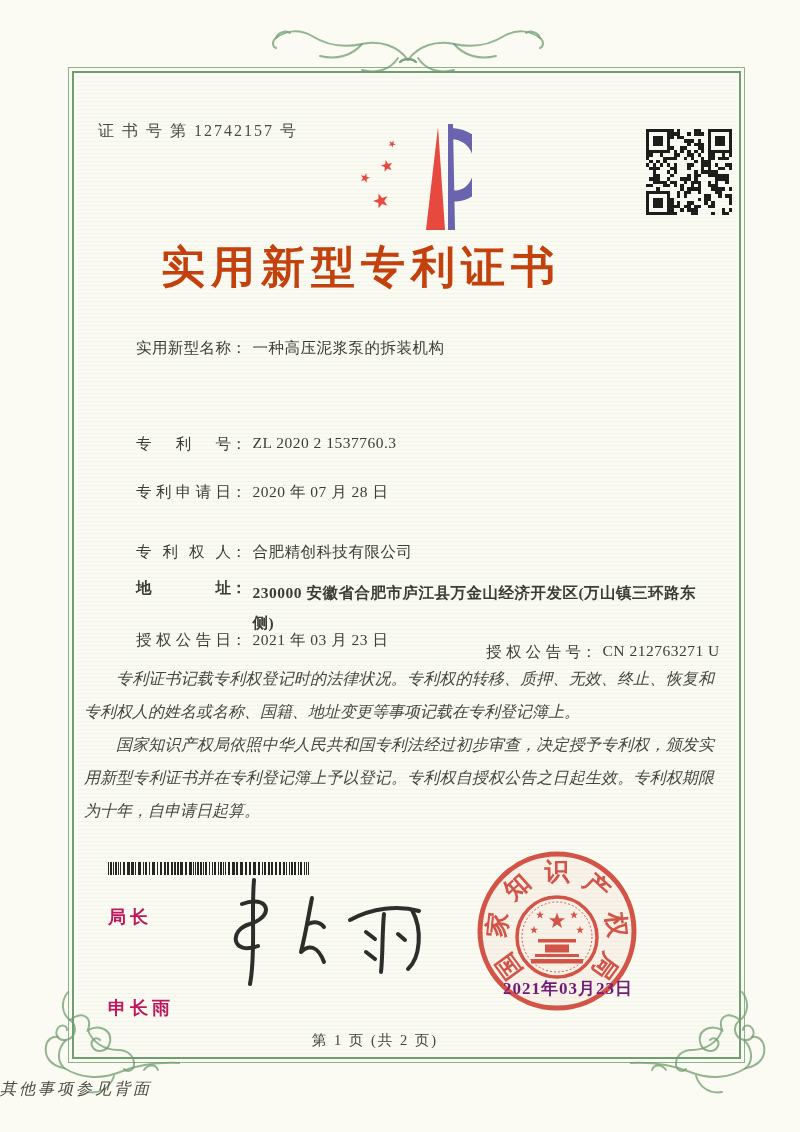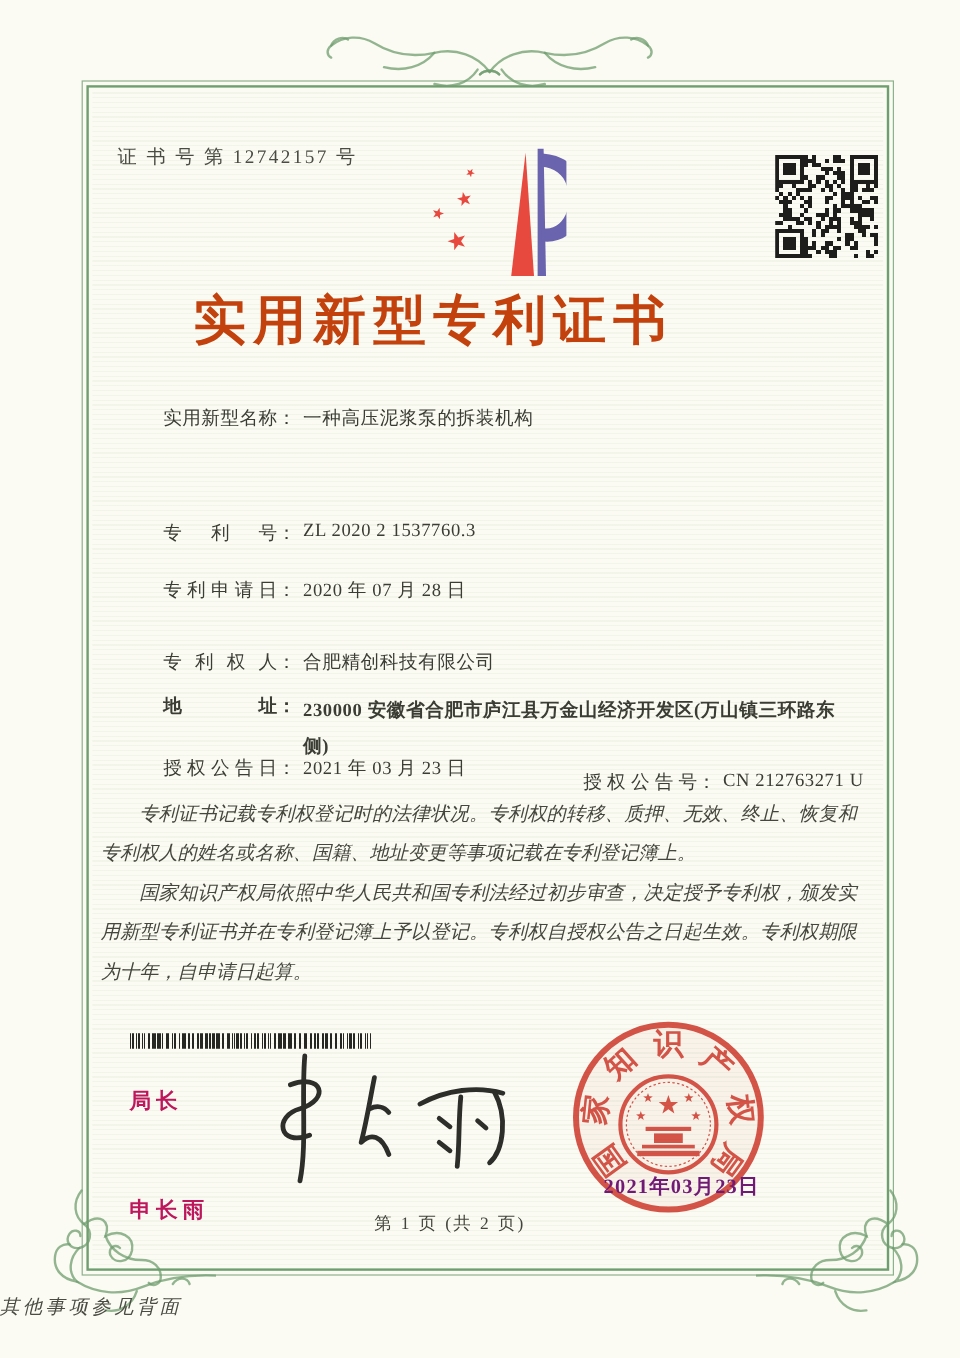--- a/index.html
+++ b/index.html
@@ -56,21 +56,21 @@
 
   
   .seal{position:absolute;left:462px;top:836px;width:190px;height:190px;z-index:3;
     mix-blend-mode:multiply;opacity:.93;}
   .seal-char{font:bold 25px "Liberation Serif","DejaVu Serif",serif;fill:var(--seal-red);
     text-anchor:middle;dominant-baseline:central;}
   .seal-date{position:absolute;left:487px;top:977px;z-index:4;font-size:17px;
     color:#701a75;letter-spacing:1px;font-weight:bold;margin-left:16px;}
 
   
-  .page-indicator{position:absolute;left:68px;top:1010px;width:614px;z-index:2;
+  .page-indicator{position:absolute;left:68px;top:1031px;width:614px;z-index:2;
     text-align:center;font-size:14.5px;color:#43443c;letter-spacing:2px;}
   .back-note{position:absolute;left:0;top:1079px;width:800px;z-index:2;text-align:left;
     font-size:16px;color:#4a4b42;font-style:italic;letter-spacing:3px;}
 </style>
 </head>
 <body>
 
 <div id="page">
 
   <div class="frame-outer">

